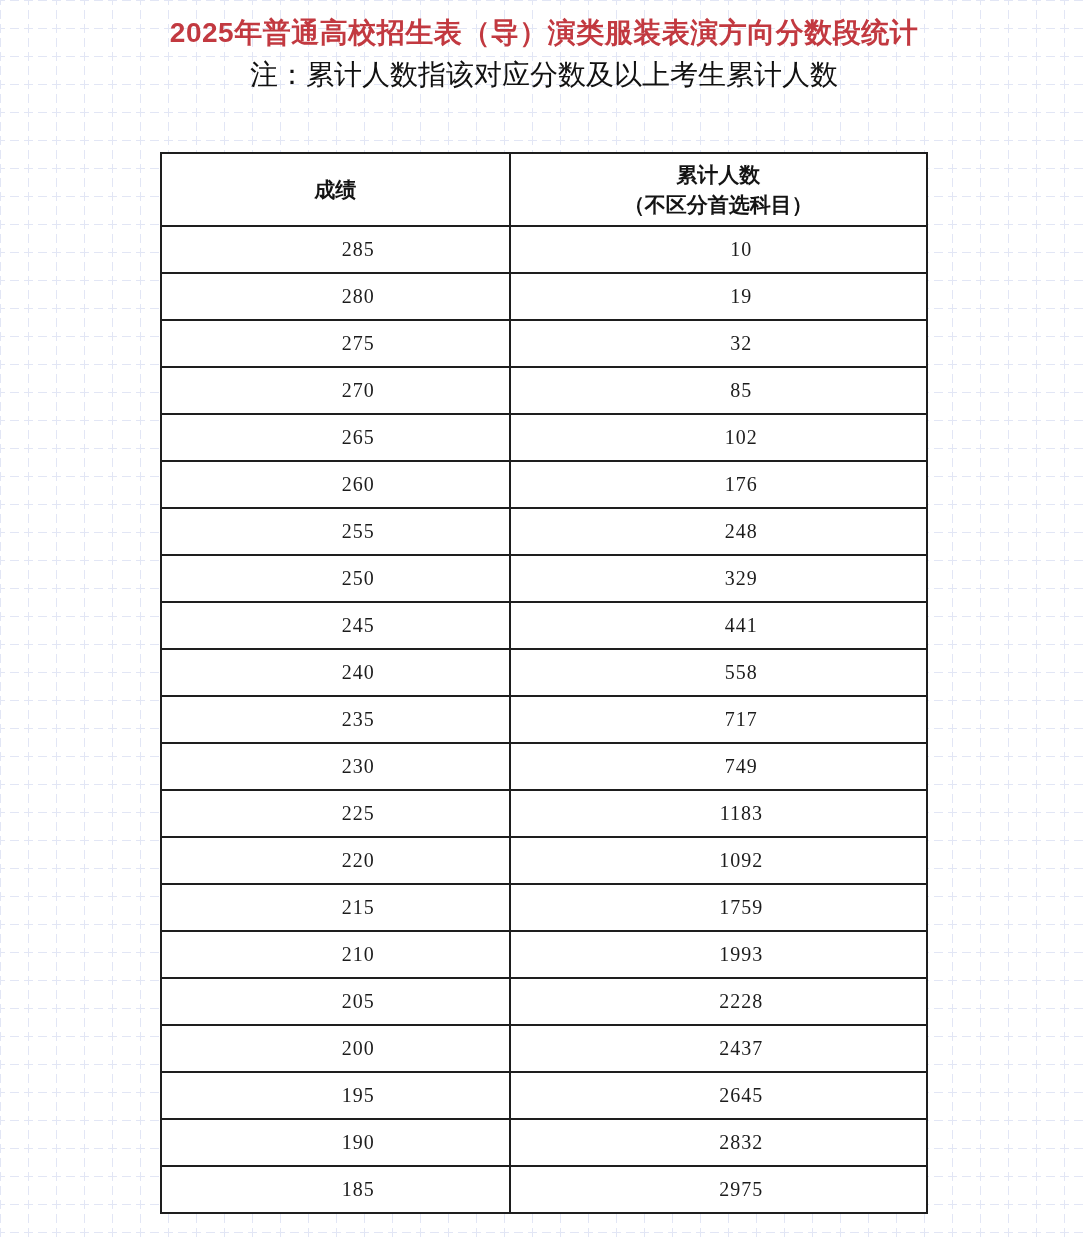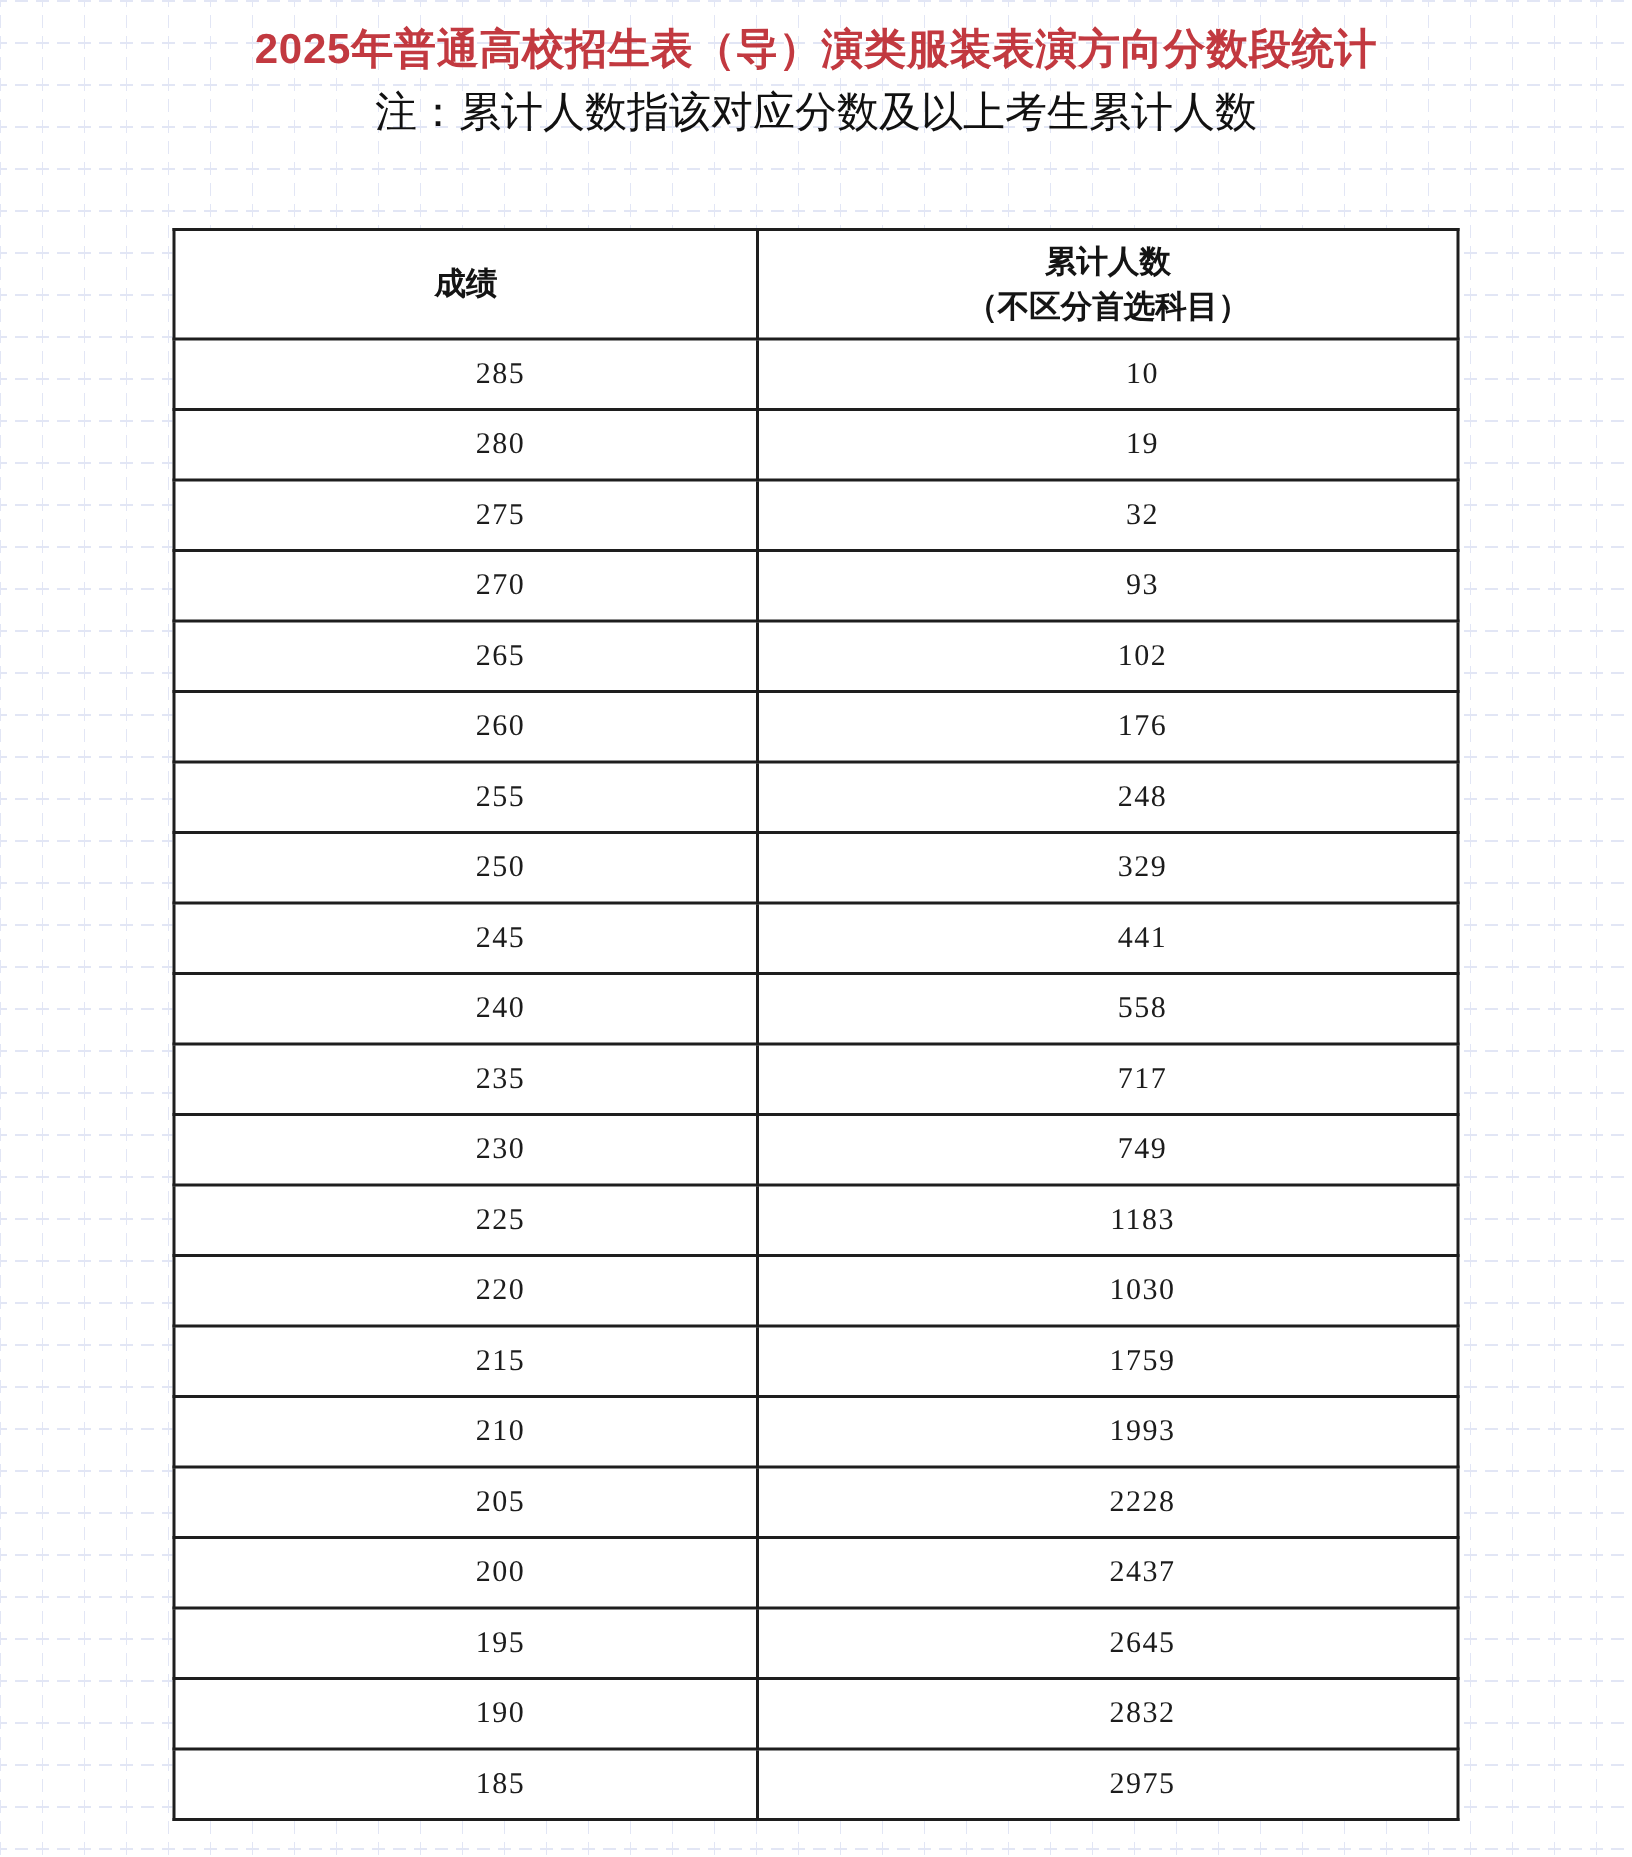--- a/index.html
+++ b/index.html
@@ -30,21 +30,21 @@
   }
   .note-text {
     margin: 8px 0 0 0;
     text-align: center;
     font-size: 28px;
     line-height: 30px;
     color: #111111;
     font-weight: normal;
   }
   table.score-table {
-    width: 858px;
+    width: 768px;
     margin: 62px auto 0 auto;
     border-collapse: collapse;
     table-layout: fixed;
     background: #ffffff;
   }
   .score-table col.col-score { width: 45.5%; }
   .score-table col.col-count { width: 54.5%; }
   .score-table th,
   .score-table td {
     border: 2px solid #1e1e1e;
@@ -99,21 +99,21 @@
       <tr>
         <td>280</td>
         <td>19</td>
       </tr>
       <tr>
         <td>275</td>
         <td>32</td>
       </tr>
       <tr>
         <td>270</td>
-        <td>93</td>
+        <td>85</td>
       </tr>
       <tr>
         <td>265</td>
         <td>102</td>
       </tr>
       <tr>
         <td>260</td>
         <td>176</td>
       </tr>
       <tr>
@@ -139,21 +139,21 @@
       <tr>
         <td>230</td>
         <td>749</td>
       </tr>
       <tr>
         <td>225</td>
         <td>1183</td>
       </tr>
       <tr>
         <td>220</td>
-        <td>1030</td>
+        <td>1092</td>
       </tr>
       <tr>
         <td>215</td>
         <td>1759</td>
       </tr>
       <tr>
         <td>210</td>
         <td>1993</td>
       </tr>
       <tr>

